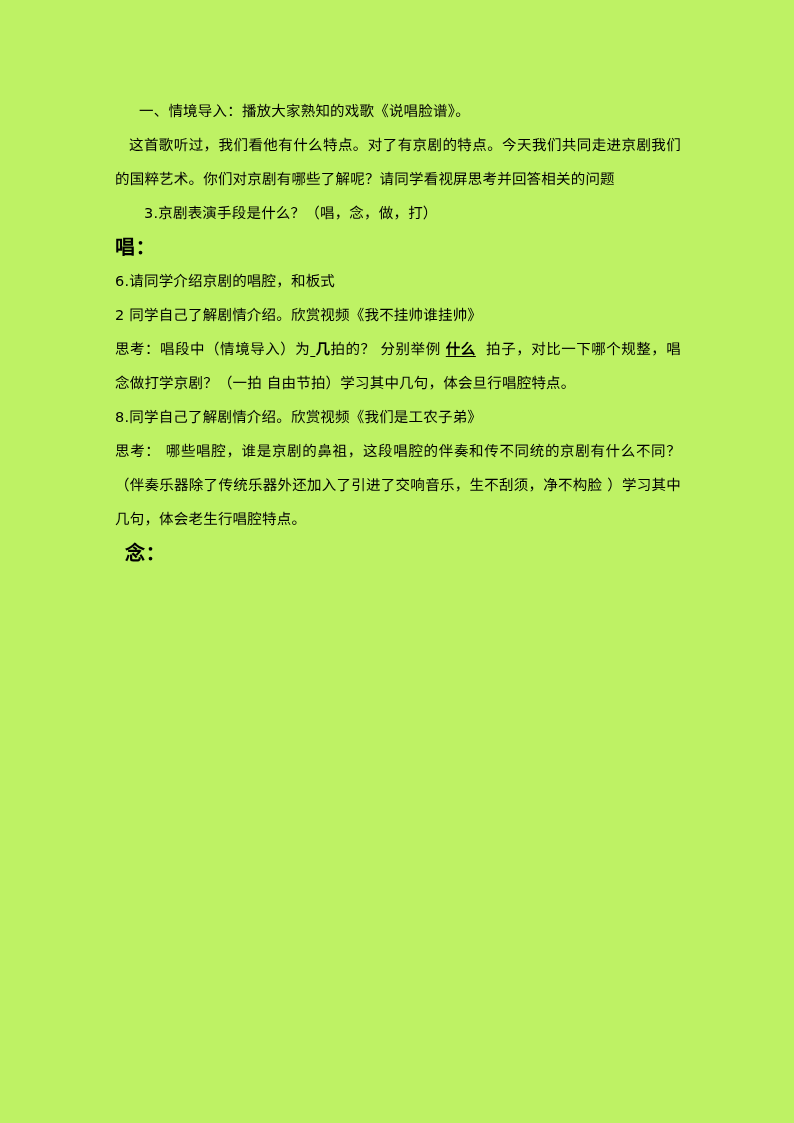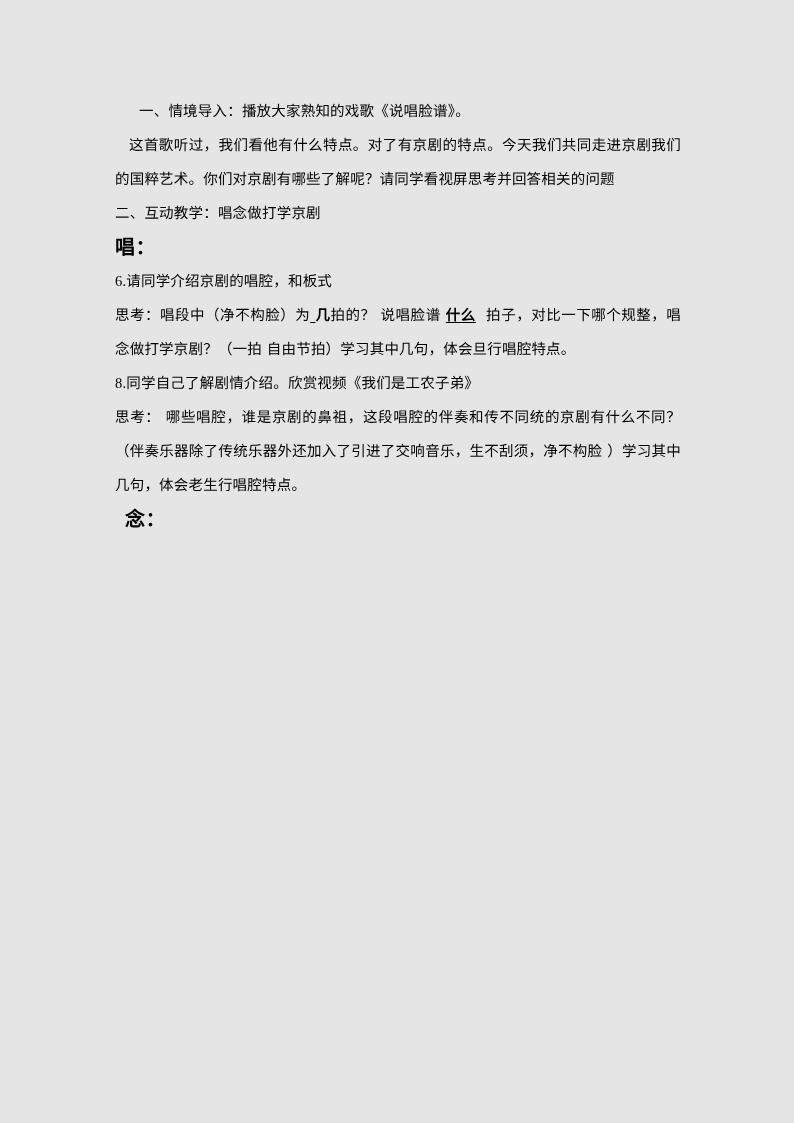--- a/index.html
+++ b/index.html
@@ -9,21 +9,21 @@
     background: #ffffff;
   }
   body {
     font-family: "DejaVu Sans", "Liberation Sans", sans-serif;
     color: #000000;
   }
   .page {
     position: relative;
     width: 794px;
     height: 1123px;
-    background: #e5e5e5;
+    background: #bef264;
     margin: 0 auto;
     overflow: hidden;
     box-sizing: border-box;
   }
   .doc-body {
     position: absolute;
     left: 115px;
     top: 94px;
     width: 566px;
   }
@@ -34,21 +34,21 @@
     font-size: 14.5px;
     line-height: 34px;
     letter-spacing: 0.2px;
     text-align: justify;
     text-justify: inter-ideograph;
     word-break: break-all;
     white-space: normal;
   }
   
   .sp-lg { margin-bottom: 19px; }
-  .sp-md { margin-bottom: 13px; font-family: Liberation Serif, serif; }
+  .sp-md { margin-bottom: 13px; }
   .sp-sm { margin-bottom: 6px; }
   .sp-xs { margin-bottom: 0px; }
   .sp-blank { margin-bottom: 54px; }
 
   
   .ind-24 { text-indent: 24px; }
   .ind-14 { text-indent: 14px; }
   .ind-28 { text-indent: 28px; }
   .ind-29 { text-indent: 29px; }
   .ind-10 { text-indent: 10px; }
@@ -83,29 +83,30 @@
 
 <div class="page">
   <div class="doc-body">
 
     <p class="para ind-24 sp-lg">一、情境导入：播放大家熟知的戏歌《说唱脸谱》。</p>
 
     <p class="para ind-14 sp-md">这首歌听过，我们看他有什么特点。对了有京剧的特点。今天我们共同走进京剧我们的国粹艺术。你们对京剧有哪些了解呢？请同学看视屏思考并回答相关的问题</p>
 
 
 
+    <p class="para ind-29 sp-md">3.京剧表演手段是什么？（唱，念，做，打）</p>
 
-    <p class="para ind-0 sp-xs">二、互动教学：唱念做打学京剧</p>
 
     <h2 class="sec-head head-sing">唱：</h2>
 
     <p class="para ind-0 sp-md">6.请同学介绍京剧的唱腔，和板式</p>
 
+    <p class="para ind-0 sp-md">2  同学自己了解剧情介绍。欣赏视频《我不挂帅谁挂帅》</p>
 
-    <p class="para ind-0 sp-sm"><span>思考：唱段中（净不构脸）为</span><span class="u-lead">&nbsp;</span><span class="bold">几</span><span>拍的？ 说唱脸谱</span><span>&nbsp;</span><span class="bold-u">什么</span><span>&nbsp;&nbsp;</span><span>拍子，对比一下哪个规整，唱念做打学京剧？（一拍  自由节拍）学习其中几句，体会旦行唱腔特点。</span></p>
+    <p class="para ind-0 sp-sm"><span>思考：唱段中（情境导入）为</span><span class="u-lead">&nbsp;</span><span class="bold">几</span><span>拍的？ 分别举例</span><span>&nbsp;</span><span class="bold-u">什么</span><span>&nbsp;&nbsp;</span><span>拍子，对比一下哪个规整，唱念做打学京剧？（一拍  自由节拍）学习其中几句，体会旦行唱腔特点。</span></p>
 
 
     <p class="para ind-0 sp-md">8.同学自己了解剧情介绍。欣赏视频《我们是工农子弟》</p>
 
     <p class="para ind-0 sp-xs">思考： 哪些唱腔，谁是京剧的鼻祖，这段唱腔的伴奏和传不同统的京剧有什么不同？（伴奏乐器除了传统乐器外还加入了引进了交响音乐，生不刮须，净不构脸 ）学习其中几句，体会老生行唱腔特点。</p>
 
     <h2 class="sec-head head-recite ind-10" style="text-indent:10px;">念：</h2>
 
   </div>
 </div>

